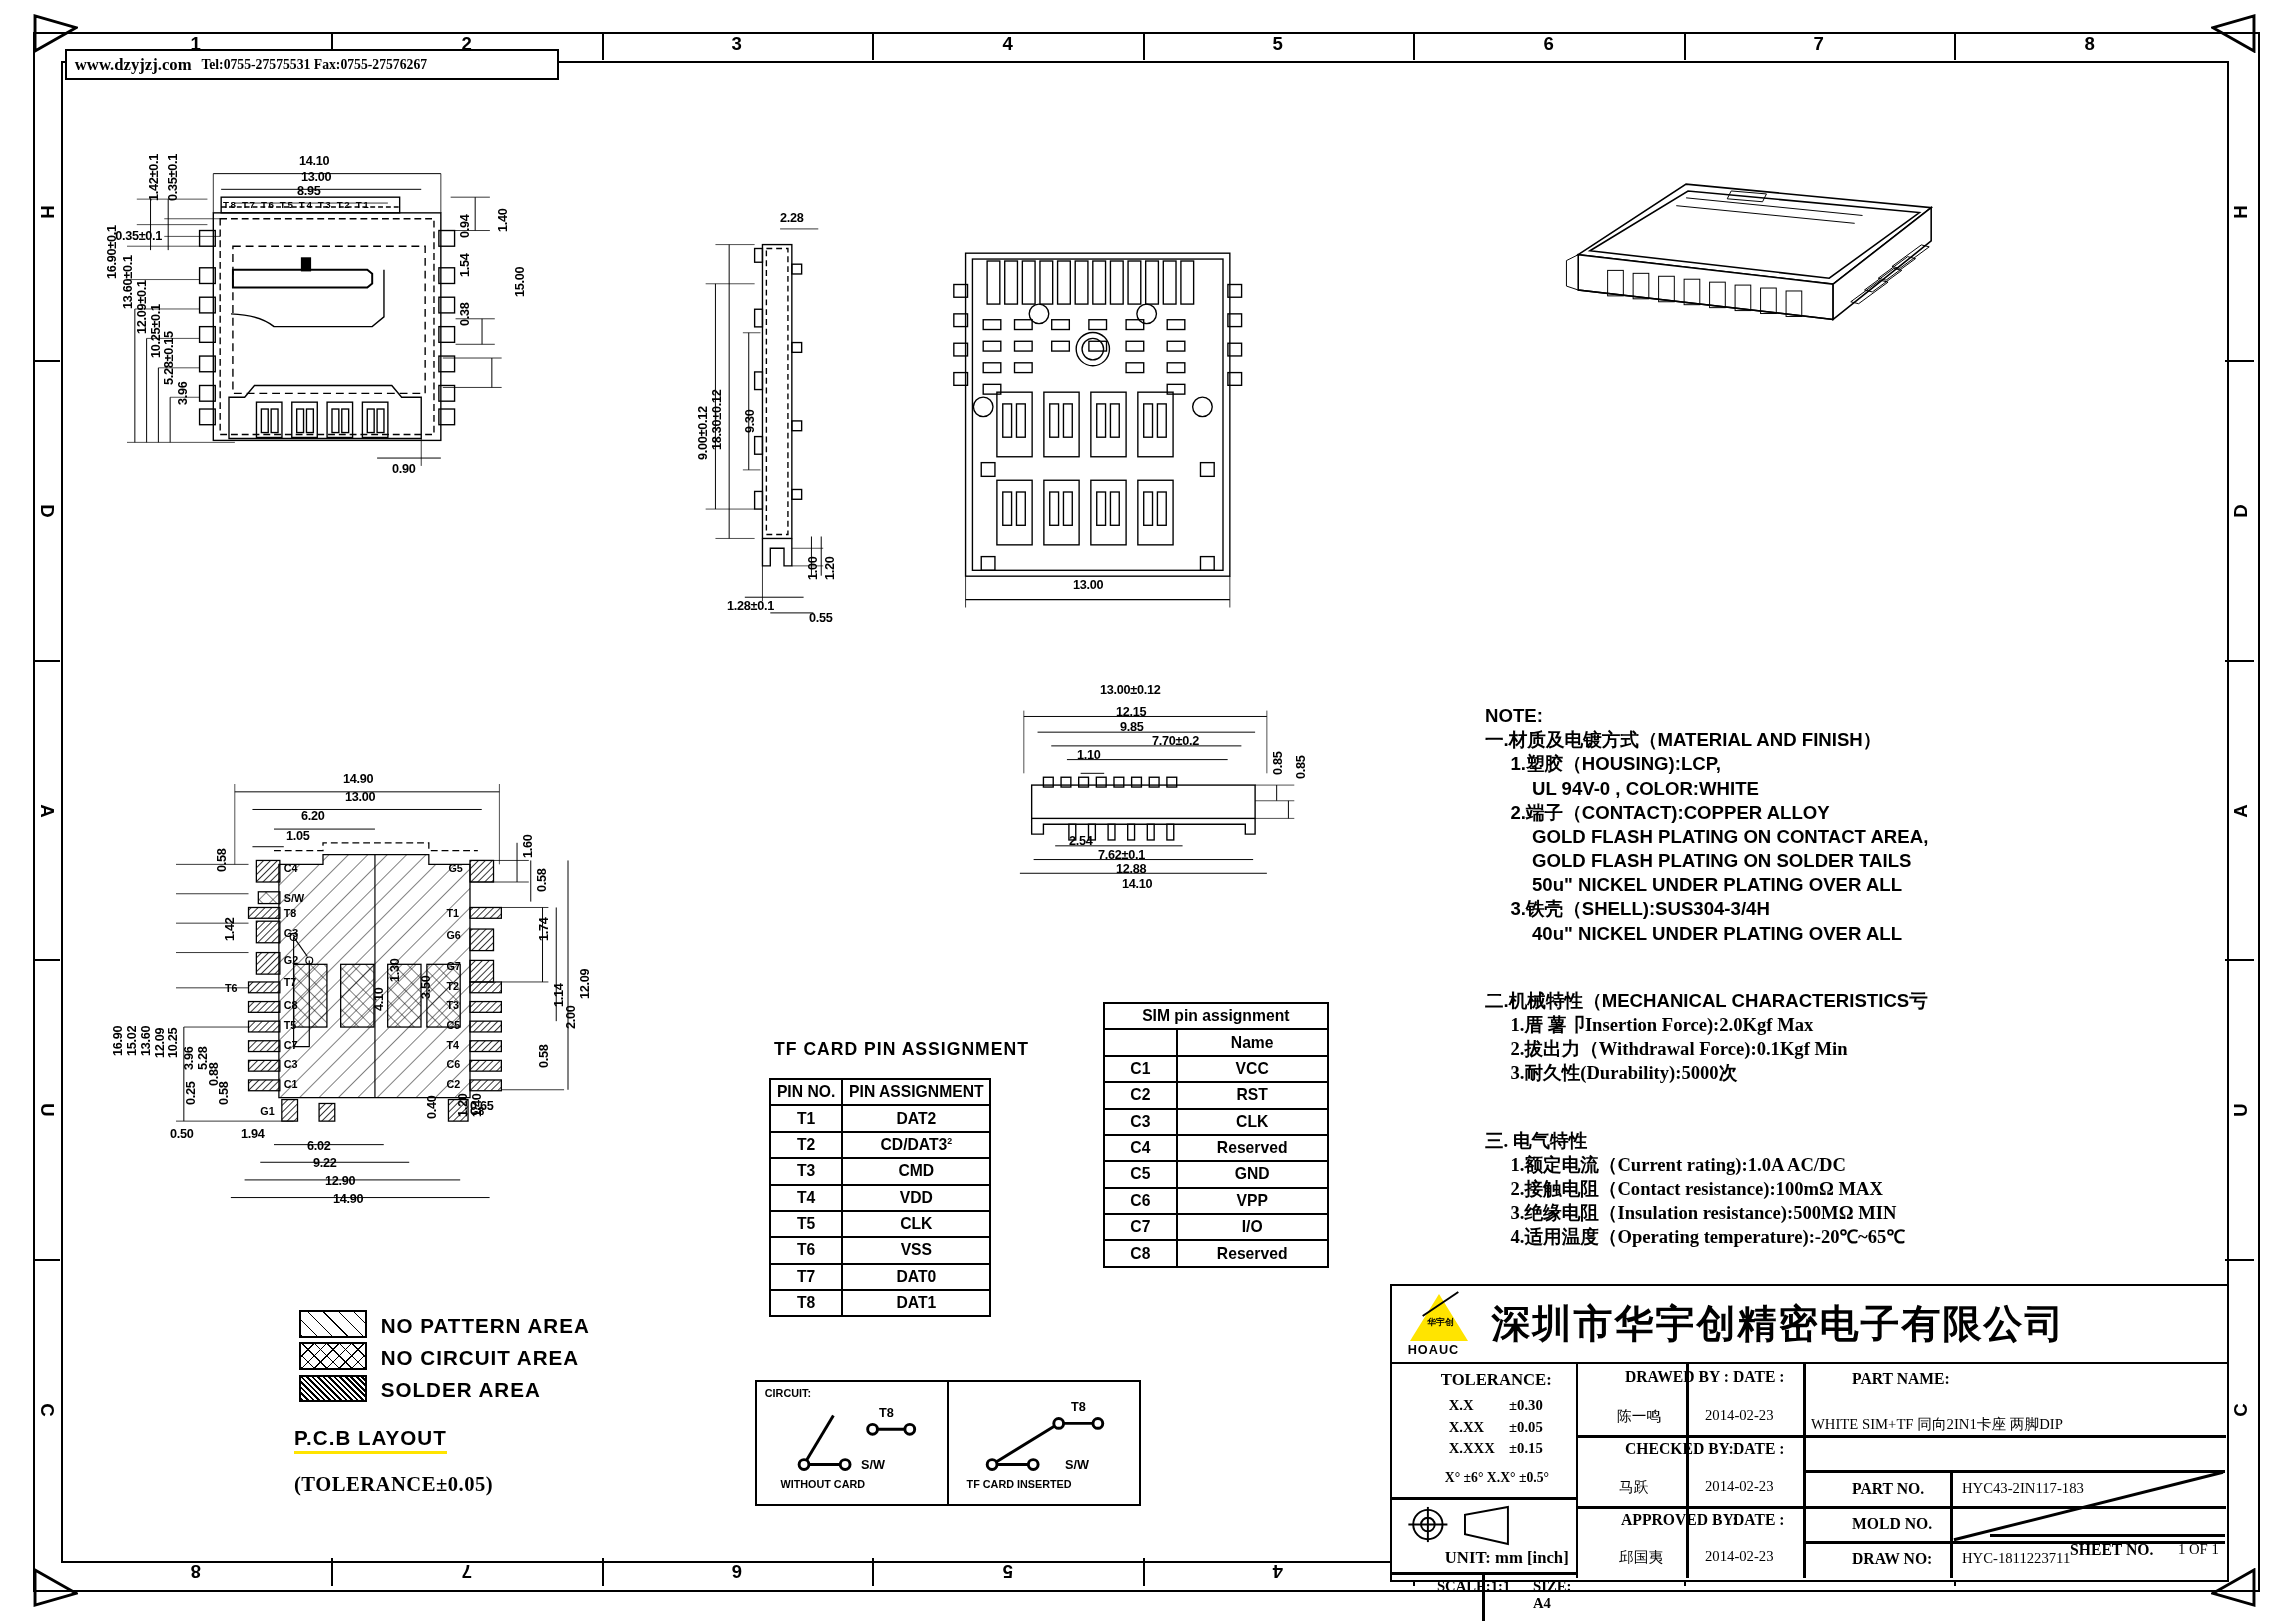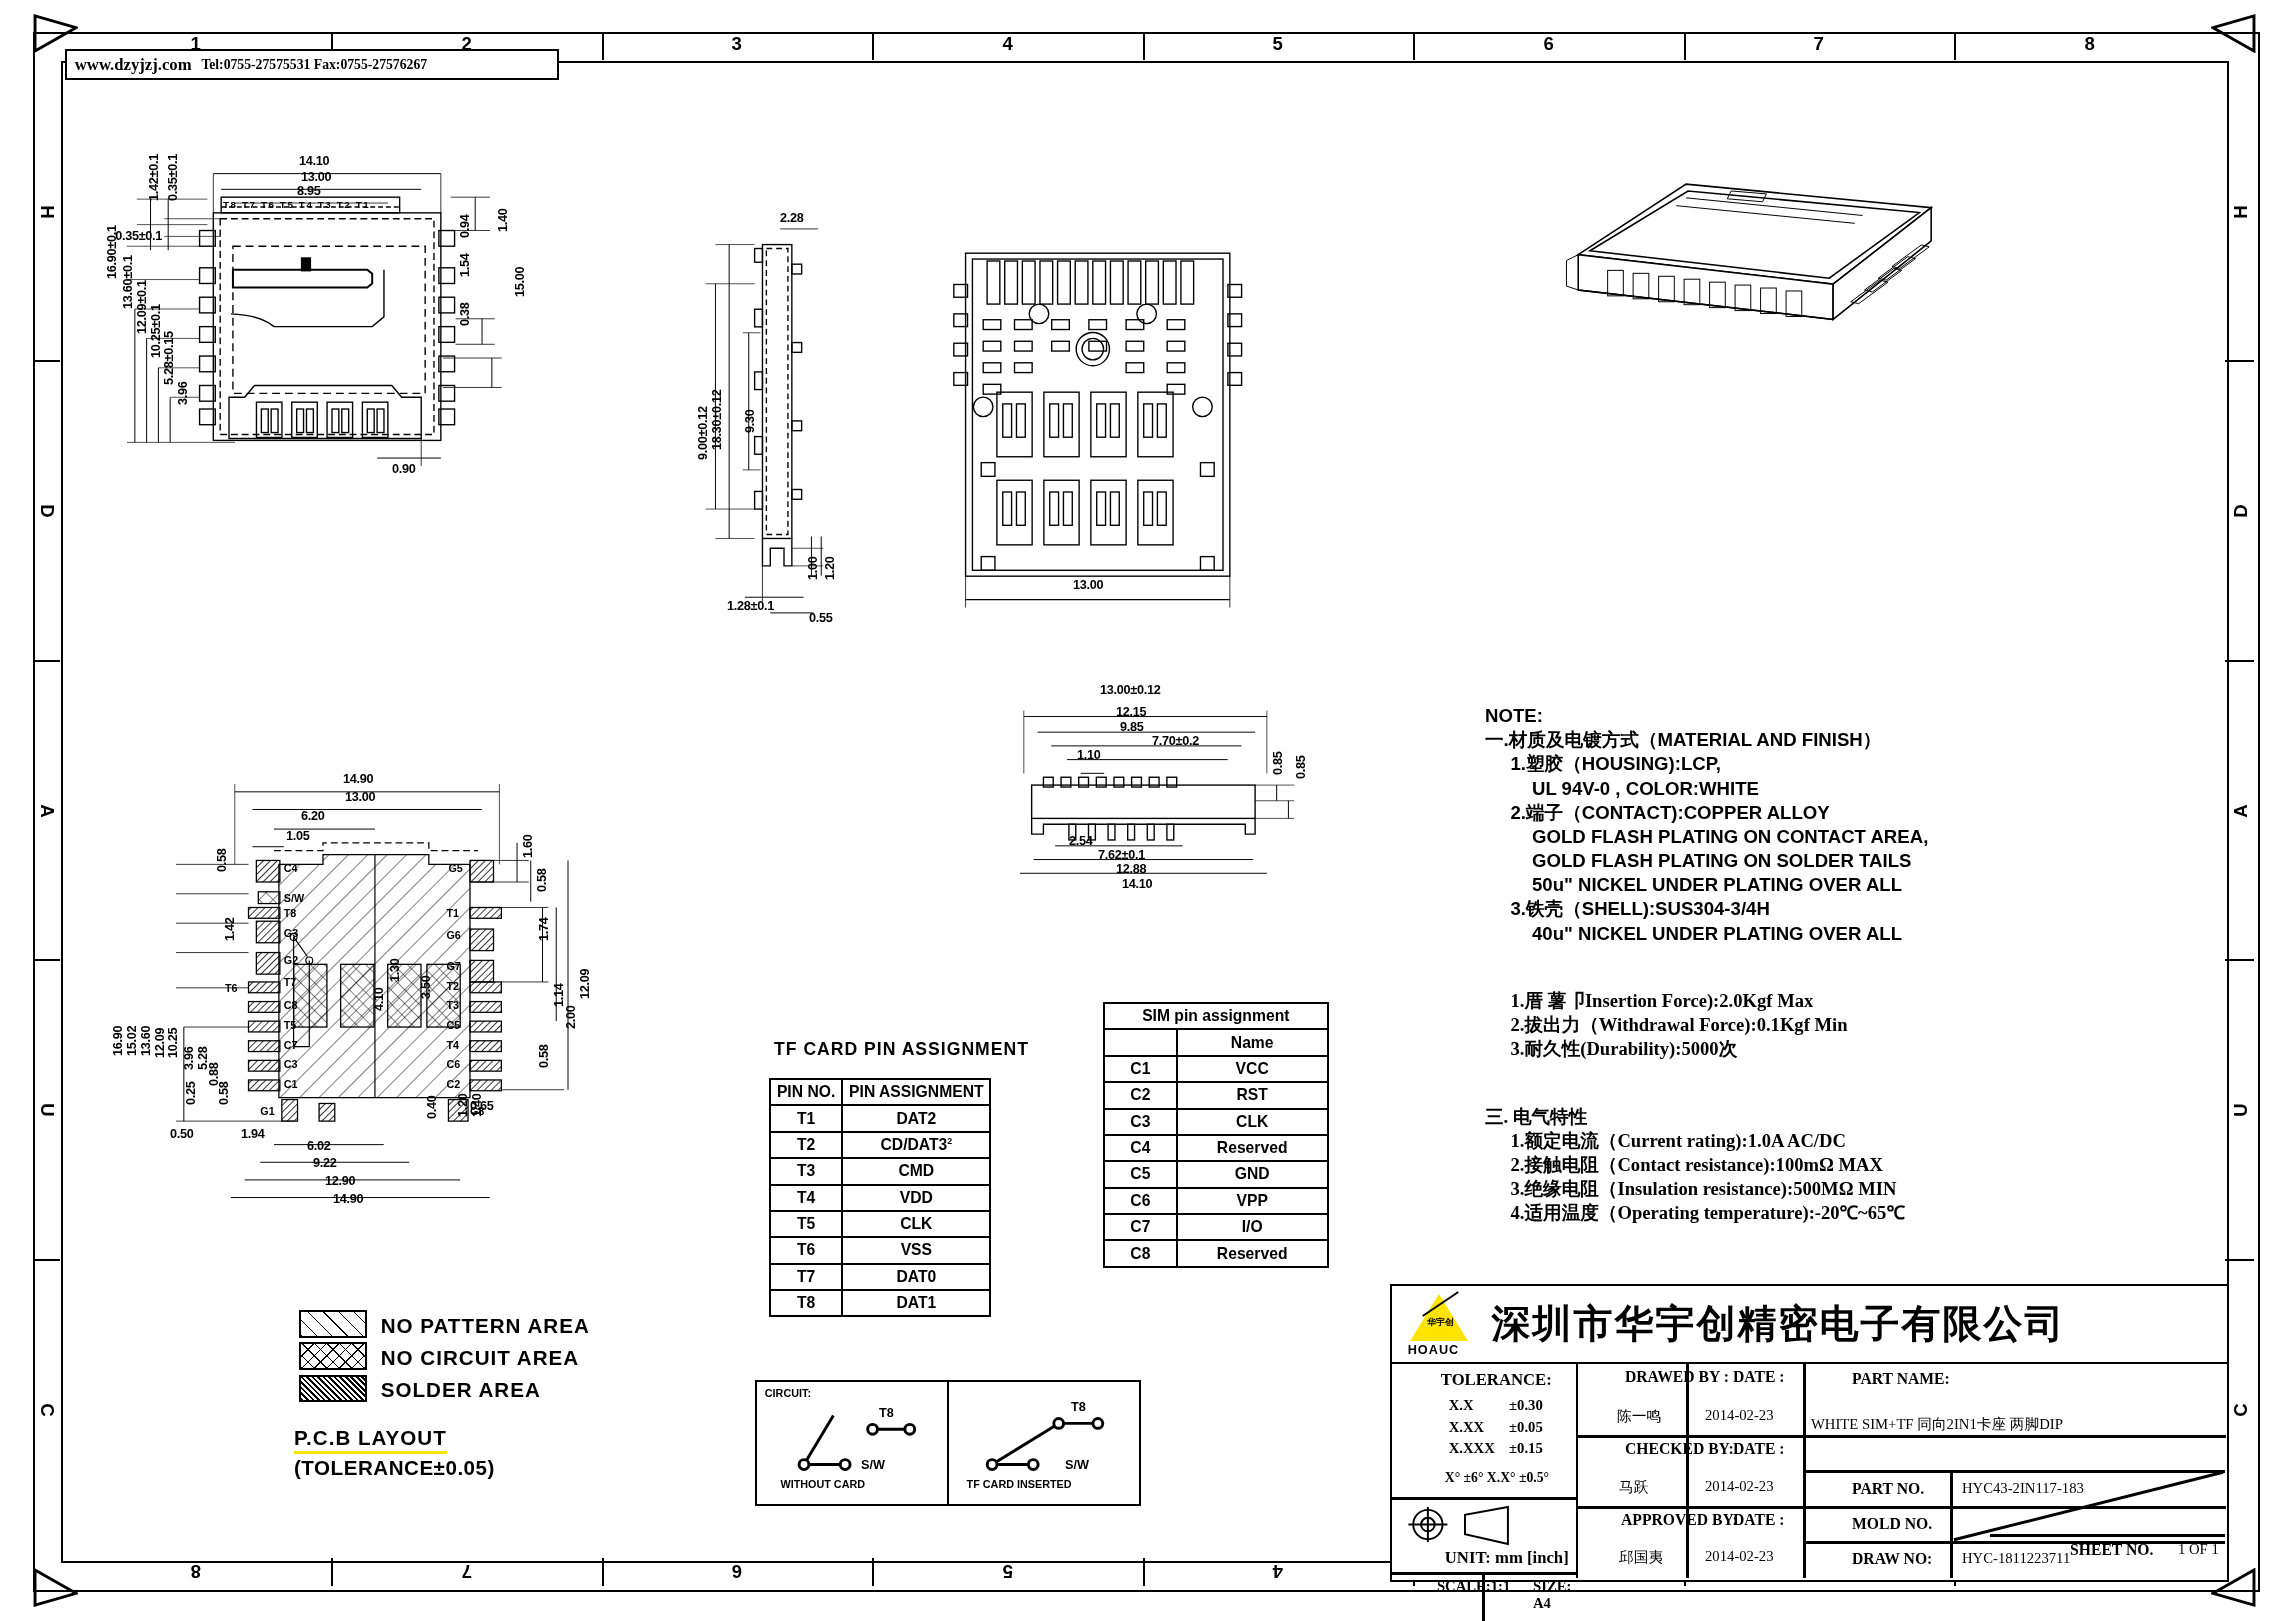--- a/index.html
+++ b/index.html
@@ -53,21 +53,21 @@
   #legend .row{display:flex;align-items:flex-end;margin-bottom:4.9px;}
   #legend .sw{width:64px;height:23.5px;border:2px solid #000;margin-right:13.7px;}
   #legend .lab{font-size:20.6px;font-weight:bold;letter-spacing:1px;}
   .hatch-a{background-image:repeating-linear-gradient(45deg,#000 0 1px,transparent 1px 10.8px);}
   .hatch-b{background-image:repeating-linear-gradient(45deg,#000 0 1px,transparent 1px 8.8px),
                             repeating-linear-gradient(-45deg,#000 0 1px,transparent 1px 8.8px);}
   .hatch-c{background-image:repeating-linear-gradient(45deg,#000 0 2px,transparent 2px 3.9px);}
   #pcb-cap{position:absolute;left:294px;top:1426px;text-align:left;width:294px;}
   #pcb-cap .l1{font-size:20.6px;font-weight:bold;letter-spacing:1px;display:inline-block;
                border-bottom:3.9px solid #ffe400;padding-bottom:1px;}
-  #pcb-cap .l2{font-size:20.6px;font-weight:bold;letter-spacing:0.5px;margin-top:2px;}
+  #pcb-cap .l2{font-size:20.6px;font-weight:bold;letter-spacing:0.5px;margin-top:19px;font-family:Liberation Serif, serif;}
 
   
   #circuit{position:absolute;left:755px;top:1380px;width:382px;height:122px;border:2px solid #000;display:flex;}
   #circuit .half{flex:1;position:relative;}
   #circuit .half + .half{border-left:2px solid #000;}
   #circuit .clbl{position:absolute;font-size:10.8px;font-weight:bold;}
 
   
   #tb{position:absolute;left:1390px;top:1284px;width:835px;height:294px;border:2.9px solid #000;background:#fff;}
   #tb-head{position:relative;height:76px;border-bottom:2.9px solid #000;display:flex;align-items:center;}
@@ -866,20 +866,21 @@
     <div class="nt ind1">1.塑胶（HOUSING):LCP,</div>
     <div class="nt ind2">UL  94V-0  ,  COLOR:WHITE</div>
     <div class="nt ind1">2.端子（CONTACT):COPPER  ALLOY</div>
     <div class="nt ind2">GOLD  FLASH  PLATING  ON  CONTACT  AREA,</div>
     <div class="nt ind2">GOLD  FLASH  PLATING  ON  SOLDER  TAILS</div>
     <div class="nt ind2">50u"  NICKEL  UNDER  PLATING  OVER  ALL</div>
     <div class="nt ind1">3.铁壳（SHELL):SUS304-3/4H</div>
     <div class="nt ind2">40u"  NICKEL  UNDER  PLATING  OVER  ALL</div>
     <div class="gap"></div>
       <div class="gap"></div>
+    <div class="nt">二.机械特性（MECHANICAL  CHARACTERISTICS亏</div>
     <div class="mono ind1">1.厝   薯卩Insertion Force):2.0Kgf Max</div>
     <div class="mono ind1">2.拔出力（Withdrawal Force):0.1Kgf Min</div>
     <div class="mono ind1">3.耐久性(Durability):5000次</div>
     <div class="gap"></div>
       <div class="gap"></div>
     <div class="mono">三. 电气特性</div>
     <div class="mono ind1">1.额定电流（Current rating):1.0A AC/DC</div>
     <div class="mono ind1">2.接触电阻（Contact resistance):100mΩ MAX</div>
     <div class="mono ind1">3.绝缘电阻（Insulation resistance):500MΩ MIN</div>
     <div class="mono ind1">4.适用温度（Operating temperature):-20℃~65℃</div>

